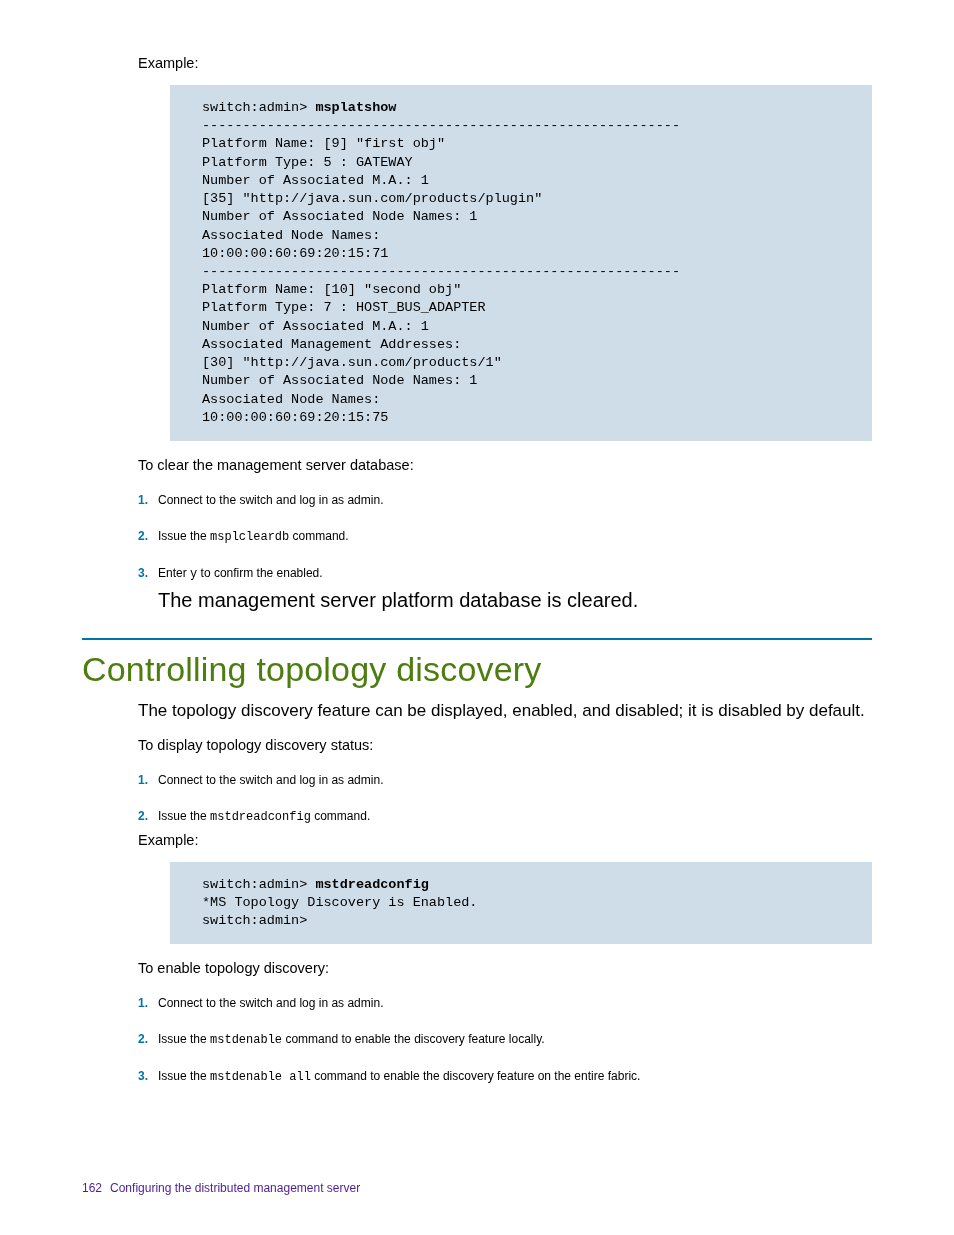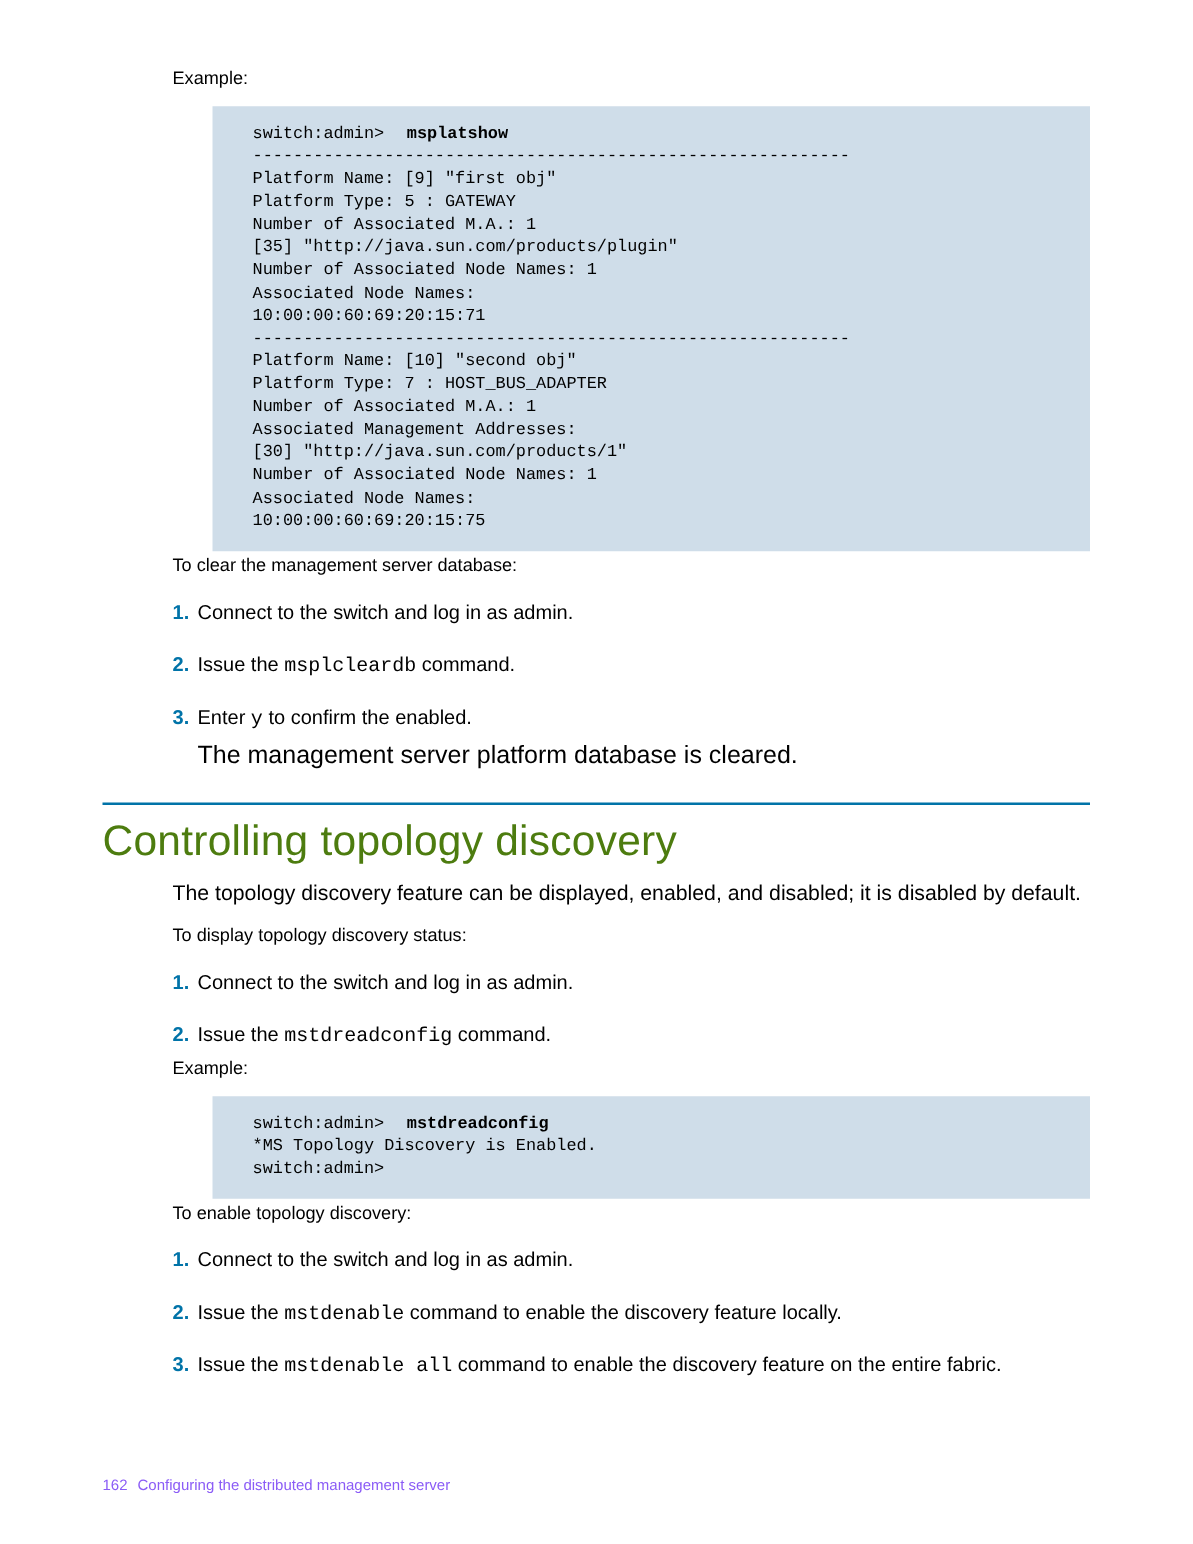--- a/index.html
+++ b/index.html
@@ -25,38 +25,38 @@
     background: #cfdde9;
     margin-left: 88px;
     margin-right: 0;
     padding: 14px 20px 14px 32px;
     font-family: "Courier New", monospace;
     font-size: 13.5px;
     line-height: 1.35;
     white-space: pre;
     color: #000;
   }
-  .code-block .bold { font-weight: bold; margin-left: 10px; }
+  .code-block .bold { font-weight: bold; }
   .lead-in {
     font-size: 14.5px;
     margin-left: 56px;
-    margin-top: 4px;
+    margin-top: 16px;
     margin-bottom: 8px;
   }
   ol.steps {
     list-style: none;
     padding: 0;
     margin: 0 0 0 56px;
     counter-reset: step;
   }
   ol.steps > li {
     counter-increment: step;
     position: relative;
     padding-left: 20px;
-    font-size: 16px;
+    font-size: 12px;
     line-height: 1.5;
     margin-bottom: 6px;
     margin-top: 18px;
   }
   ol.steps > li::before {
     content: counter(step) ".";
     position: absolute;
     left: 0;
     color: #0073a8;
     font-weight: bold;
@@ -85,21 +85,21 @@
     font-size: 17px;
     margin-left: 56px;
     margin-bottom: 14px;
     line-height: 1.4;
   }
   .footer {
     position: absolute;
     bottom: 40px;
     left: 82px;
     font-size: 12px;
-    color: #8b5cf6;
+    color: #4c1d95;
   }
   .footer .pnum { margin-right: 8px; }
 </style>
 </head>
 <body>
 
 <div class="page">
 
   <div class="example-label">Example:</div>
 

